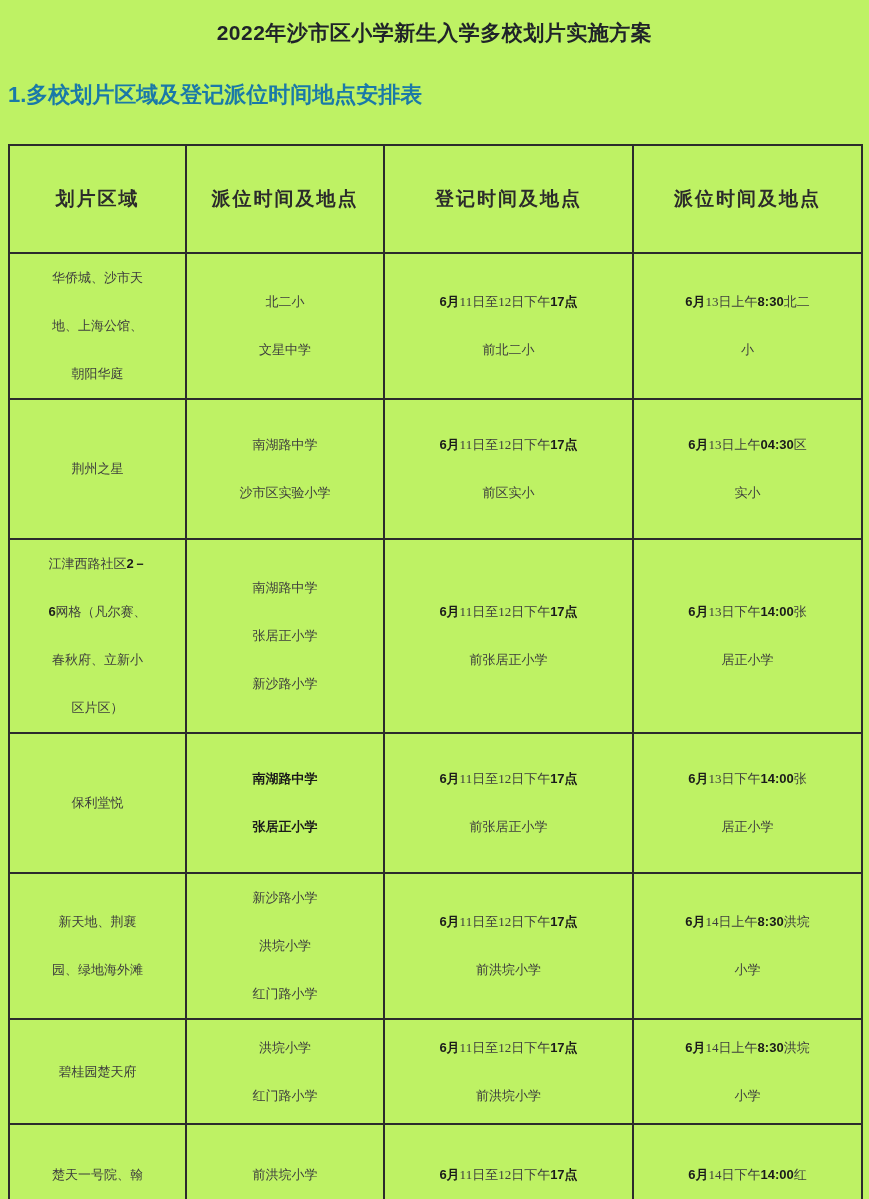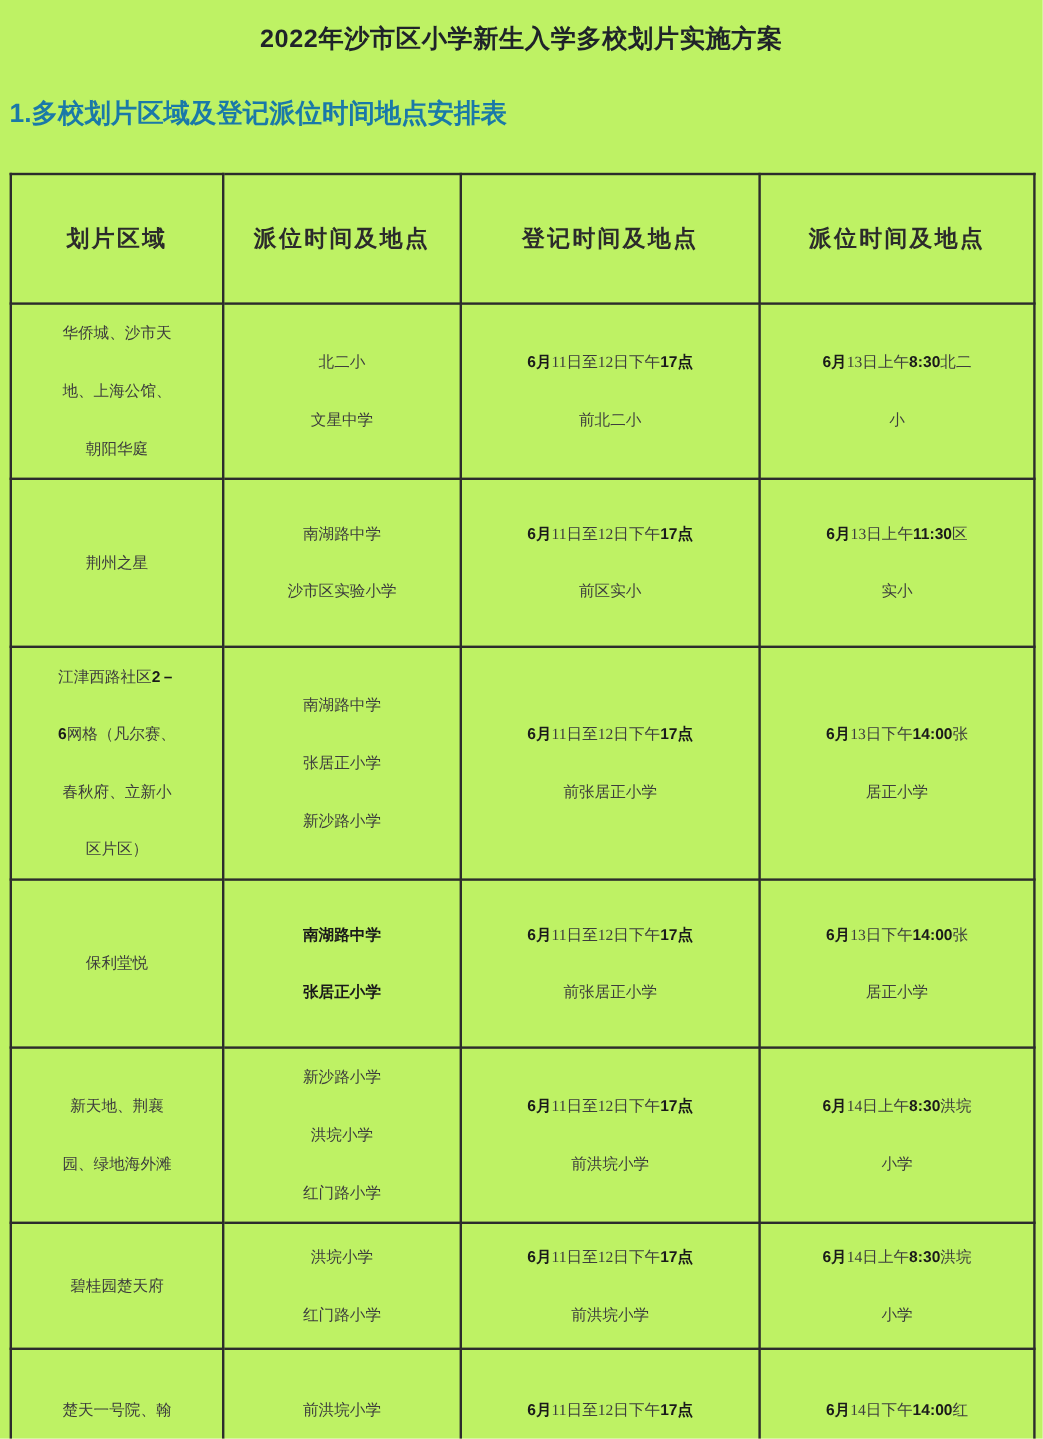--- a/index.html
+++ b/index.html
@@ -118,21 +118,21 @@
           </td>
           <td>
             <div class="cl"><span class="seg">南湖路中学</span></div>
             <div class="cl"><span class="seg">沙市区实验小学</span></div>
           </td>
           <td>
             <div class="cl"><span class="seg b">6月</span><span class="seg">11日至12日下午</span><span class="seg b">17点</span></div>
             <div class="cl"><span class="seg">前区实小</span></div>
           </td>
           <td>
-            <div class="cl"><span class="seg b">6月</span><span class="seg">13日上午</span><span class="seg b">11:30</span><span class="seg">区</span></div>
+            <div class="cl"><span class="seg b">6月</span><span class="seg">13日上午</span><span class="seg b">04:30</span><span class="seg">区</span></div>
             <div class="cl"><span class="seg">实小</span></div>
           </td>
         </tr>
         <tr>
           <td>
             <div class="cl"><span class="seg">江津西路社区</span><span class="seg b">2－</span></div>
             <div class="cl"><span class="seg b">6</span><span class="seg">网格（凡尔赛、</span></div>
             <div class="cl"><span class="seg">春秋府、立新小</span></div>
             <div class="cl"><span class="seg">区片区）</span></div>
           </td>

